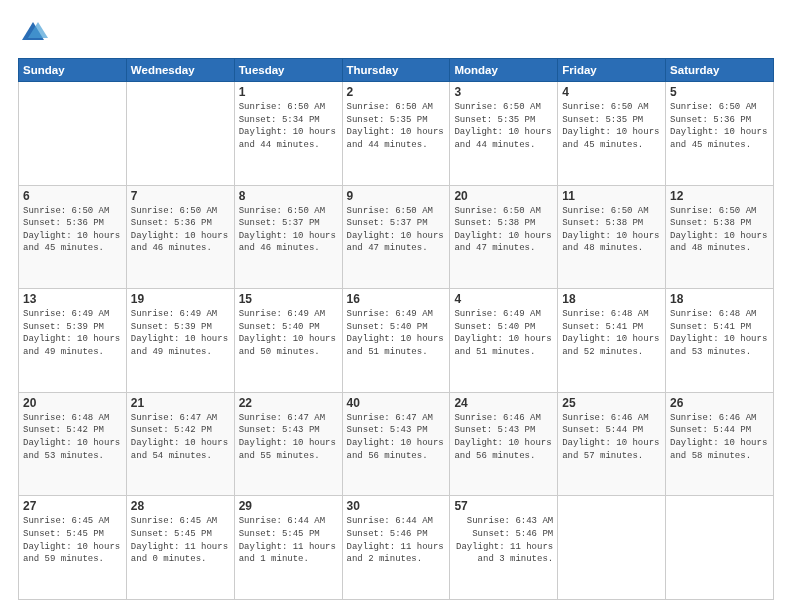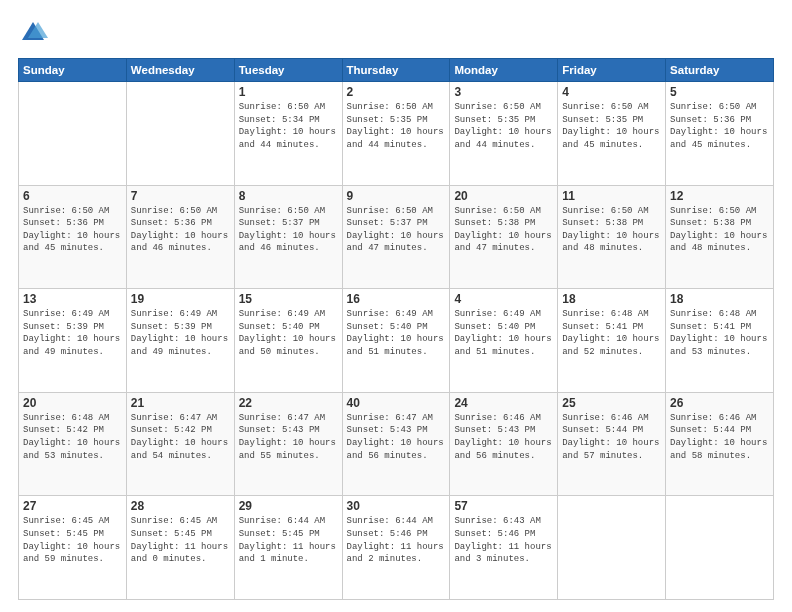--- a/index.html
+++ b/index.html
@@ -325,21 +325,21 @@
 Daylight: 11 hours and 1 minute.</div>
           </td>
           <td>
             <span class="day-number">30</span>
             <div class="day-info" style="white-space: pre-line;">Sunrise: 6:44 AM
 Sunset: 5:46 PM
 Daylight: 11 hours and 2 minutes.</div>
           </td>
           <td>
             <span class="day-number">57</span>
-            <div class="day-info" style="white-space: pre-line;">Sunrise: 6:43 AM
+            <div class="day-info" style="white-space: pre-line; text-align: right;">Sunrise: 6:43 AM
 Sunset: 5:46 PM
 Daylight: 11 hours and 3 minutes.</div>
           </td>
           <td class="empty"></td>
           <td class="empty"></td>
         </tr>
       </tbody>
   </table>
 </div>
 

